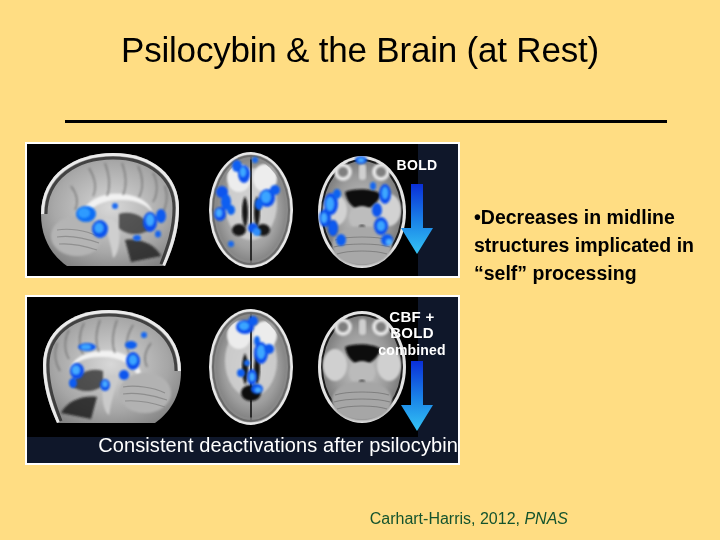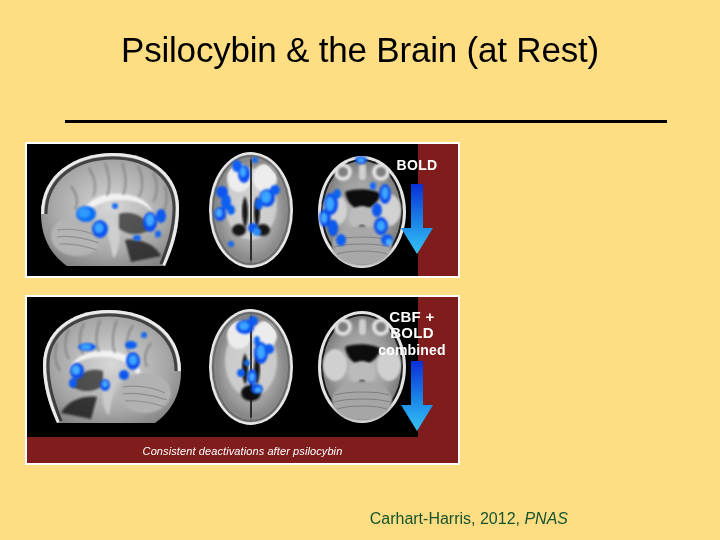--- a/index.html
+++ b/index.html
@@ -39,21 +39,21 @@
     position: absolute;
     left: 65px;
     top: 120px;
     width: 602px;
     height: 3px;
     background: #000000;
   }
   
   .fig-panel {
     position: absolute;
-    background: #7f1d1d;
+    background: #0f172a;
     border: 2px solid #ffffff;
     box-sizing: border-box;
     overflow: hidden;
   }
   #panel-top {
     left: 25px;
     top: 142px;
     width: 435px;
     height: 136px;
   }
@@ -106,25 +106,24 @@
     right: 24px;
   }
   #arrow-top { top: 38px; }
   #arrow-bottom { top: 62px; }
   
   .fig-caption {
     position: absolute;
     left: 0;
     bottom: 6px;
     width: 100%;
-    text-align: center;
+    text-align: right;
     color: #ffffff;
-    font-size: 11px;
+    font-size: 20px;
     letter-spacing: 0.1px;
-    font-style: italic;
   }
   
   .bullet-block {
     position: absolute;
     left: 474px;
     top: 203px;
     width: 232px;
     font-size: 19.5px;
     font-weight: bold;
     line-height: 28px;
@@ -511,18 +510,19 @@
             <stop offset="100%" stop-color="#35c4f5"></stop>
           </linearGradient>
         </defs>
         <path d="M11,2 L23,2 L23,46 L33,46 L17,72 L1,46 L11,46 Z" fill="url(#arrgrad2)"></path>
       </svg>
     </div>
 
     <div class="fig-caption">Consistent deactivations after psilocybin</div>
   </div>
 
+  <div class="bullet-block">•Decreases in midline structures implicated in “self” processing</div>
 
   <div class="citation">
     <span>Carhart-Harris, 2012, </span><span class="journal">PNAS</span>
   </div>
 
 </div>
 
 </body></html>

